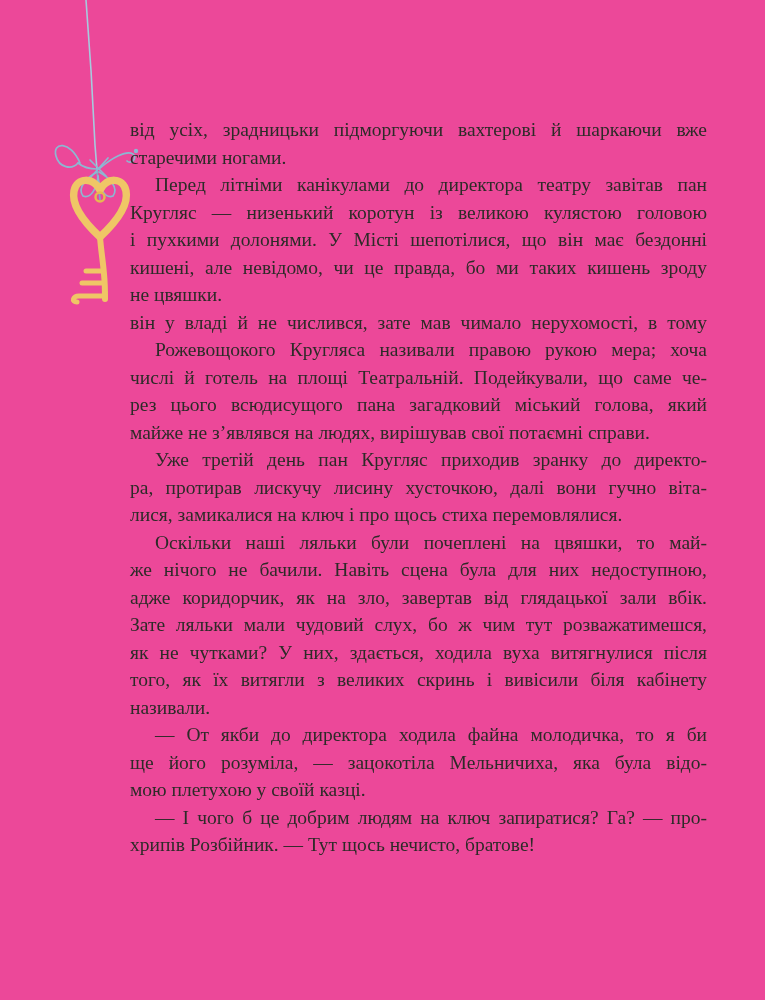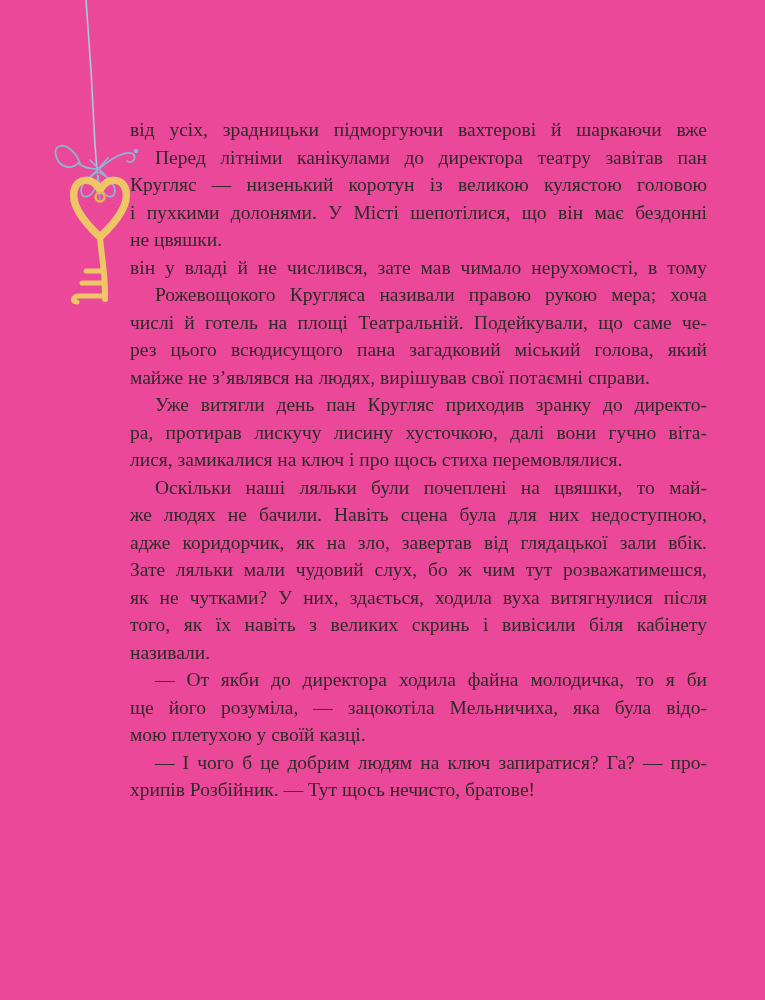--- a/index.html
+++ b/index.html
@@ -65,50 +65,52 @@
       <path d="M103 271 H 86" stroke-width="5"></path>
       <path d="M104 283 H 82" stroke-width="5"></path>
       <path d="M105 296 H 79 C 73 296, 71 302, 77 302" stroke-width="5"></path>
     </g>
   </svg>
 
   <div class="text-block">
 
     <div class="para">
       <div class="line">від усіх, зрадницьки підморгуючи вахтерові й шаркаючи вже</div>
+      <div class="line end">старечими ногами.</div>
     </div>
 
     <div class="para">
       <div class="line indent">Перед літніми канікулами до директора театру завітав пан</div>
       <div class="line">Кругляс — низенький коротун із великою кулястою головою</div>
       <div class="line">і пухкими долонями. У Місті шепотілися, що він має бездонні</div>
+      <div class="line">кишені, але невідомо, чи це правда, бо ми таких кишень зроду</div>
       <div class="line end">не цвяшки.</div>
     </div>
 
     <div class="para">
       <div class="line">він у владі й не числився, зате мав чимало нерухомості, в тому</div>
       <div class="line indent">Рожевощокого Кругляса називали правою рукою мера; хоча</div>
       <div class="line">числі й готель на площі Театральній. Подейкували, що саме че-</div>
       <div class="line">рез цього всюдисущого пана загадковий міський голова, який</div>
       <div class="line end">майже не з’являвся на людях, вирішував свої потаємні справи.</div>
     </div>
 
     <div class="para">
-      <div class="line indent">Уже витягли день пан Кругляс приходив зранку до директо-</div>
+      <div class="line indent">Уже третій день пан Кругляс приходив зранку до директо-</div>
       <div class="line">ра, протирав лискучу лисину хусточкою, далі вони гучно віта-</div>
       <div class="line end">лися, замикалися на ключ і про щось стиха перемовлялися.</div>
     </div>
 
     <div class="para">
       <div class="line indent">Оскільки наші ляльки були почеплені на цвяшки, то май-</div>
-      <div class="line">же людях не бачили. Навіть сцена була для них недоступною,</div>
+      <div class="line">же нічого не бачили. Навіть сцена була для них недоступною,</div>
       <div class="line">адже коридорчик, як на зло, завертав від глядацької зали вбік.</div>
       <div class="line">Зате ляльки мали чудовий слух, бо ж чим тут розважатимешся,</div>
       <div class="line">як не чутками? У них, здається, ходила вуха витягнулися після</div>
-      <div class="line">того, як їх навіть з великих скринь і вивісили біля кабінету</div>
+      <div class="line">того, як їх витягли з великих скринь і вивісили біля кабінету</div>
       <div class="line end">називали.</div>
     </div>
 
     <div class="para">
       <div class="line indent">— От якби до директора ходила файна молодичка, то я би</div>
       <div class="line">ще його розуміла, — зацокотіла Мельничиха, яка була відо-</div>
       <div class="line end">мою плетухою у своїй казці.</div>
     </div>
 
     <div class="para">

